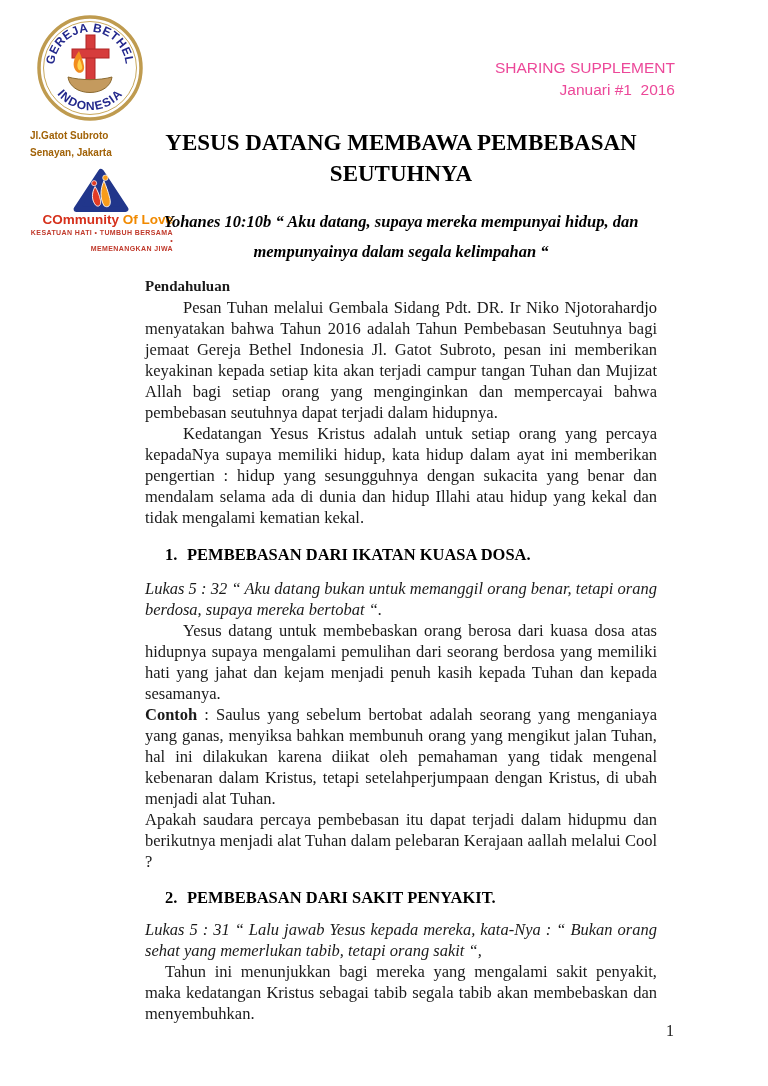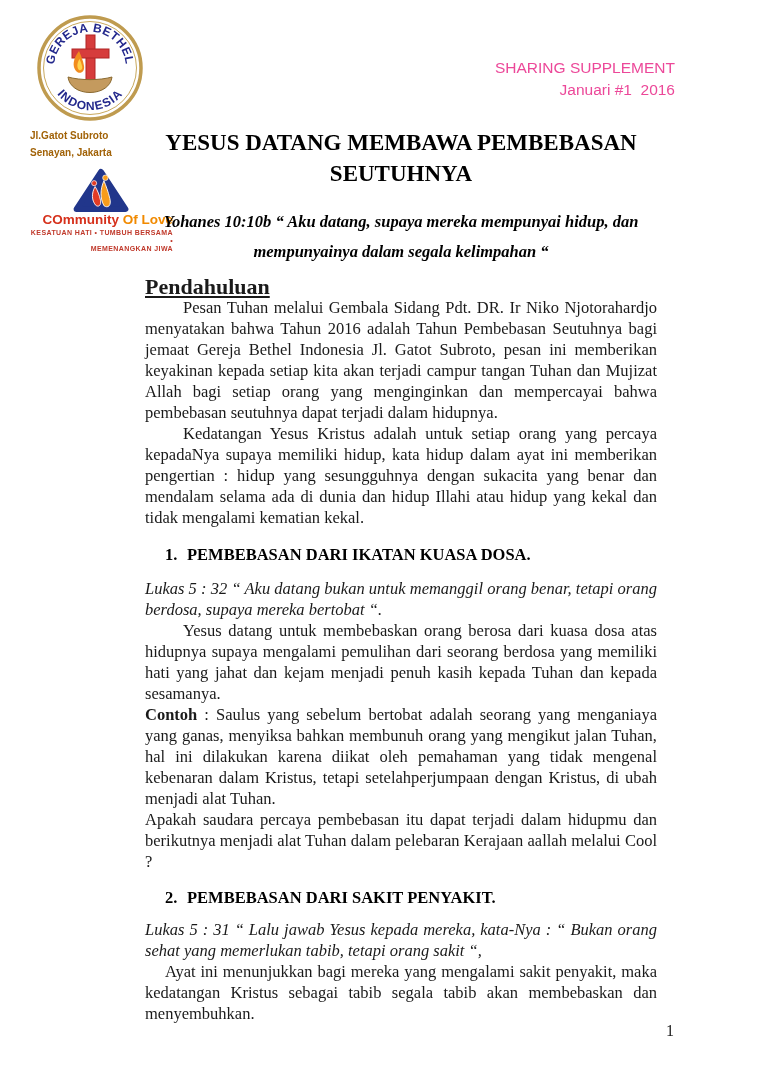--- a/index.html
+++ b/index.html
@@ -36,21 +36,21 @@
   
   .main{position:absolute;left:145px;top:0;width:512px;}
   .doc-title{
     margin:127px 0 0 0;text-align:center;font-weight:bold;
     font-size:23px;line-height:31px;color:#000;
   }
   .verse-heading{
     margin:18px 0 0 0;text-align:center;font-weight:bold;font-style:italic;
     font-size:16.5px;line-height:30px;color:#000;
   }
-  .intro-heading{margin:9px 0 0 0;font-weight:bold;font-size:22px;line-height:21px;text-decoration:underline;}
+  .intro-heading{margin:9px 0 0 0;font-weight:bold;font-size:15px;line-height:21px;}
   p{margin:0;font-size:16.5px;line-height:21px;text-align:justify;}
   .ind{text-indent:38px;}
   .ind-sm{text-indent:20px;}
   .verse{font-style:italic;}
   .sec{
     display:flex;margin:16px 0 13px 0;padding-left:20px;
     font-weight:bold;font-size:16.5px;line-height:21px;color:#000;
   }
   .sec .num{width:22px;flex:none;}
   .sec2{margin-top:15px;margin-bottom:11px;}
@@ -138,19 +138,19 @@
     <p class="verse">Lukas 5 : 32 “ Aku datang bukan untuk memanggil orang benar, tetapi orang berdosa, supaya mereka bertobat “.</p>
     <p class="ind">Yesus datang untuk membebaskan orang berosa dari kuasa dosa atas hidupnya supaya mengalami pemulihan dari seorang berdosa yang memiliki hati yang jahat dan kejam menjadi penuh kasih kepada Tuhan dan kepada sesamanya.</p>
     <p><b>Contoh</b><span> : Saulus yang sebelum bertobat adalah seorang yang menganiaya yang ganas, menyiksa bahkan membunuh orang yang mengikut jalan Tuhan, hal ini dilakukan karena diikat oleh pemahaman yang tidak mengenal kebenaran dalam Kristus, tetapi setelahperjumpaan dengan Kristus, di ubah menjadi alat Tuhan.</span></p>
     <p>Apakah saudara percaya pembebasan itu dapat terjadi dalam hidupmu dan berikutnya menjadi alat Tuhan dalam pelebaran Kerajaan aallah melalui Cool ?</p>
 
     <h3 class="sec sec2">
         <span class="num">2.</span>
         <span>PEMBEBASAN DARI SAKIT PENYAKIT.</span>
       </h3>
     <p class="verse">Lukas 5 : 31 “ Lalu jawab Yesus kepada mereka, kata-Nya : “ Bukan orang sehat yang memerlukan tabib, tetapi orang sakit “,</p>
-    <p class="ind-sm">Ayat ini menunjukkan bagi mereka yang mengalami sakit penyakit, maka kedatangan Kristus sebagai tabib segala tabib akan membebaskan dan menyembuhkan.</p>
+    <p class="ind-sm">Tahun ini menunjukkan bagi mereka yang mengalami sakit penyakit, maka kedatangan Kristus sebagai tabib segala tabib akan membebaskan dan menyembuhkan.</p>
 
   </div>
 
   <div class="page-number">1</div>
 
 </div>
 
 </body></html>

